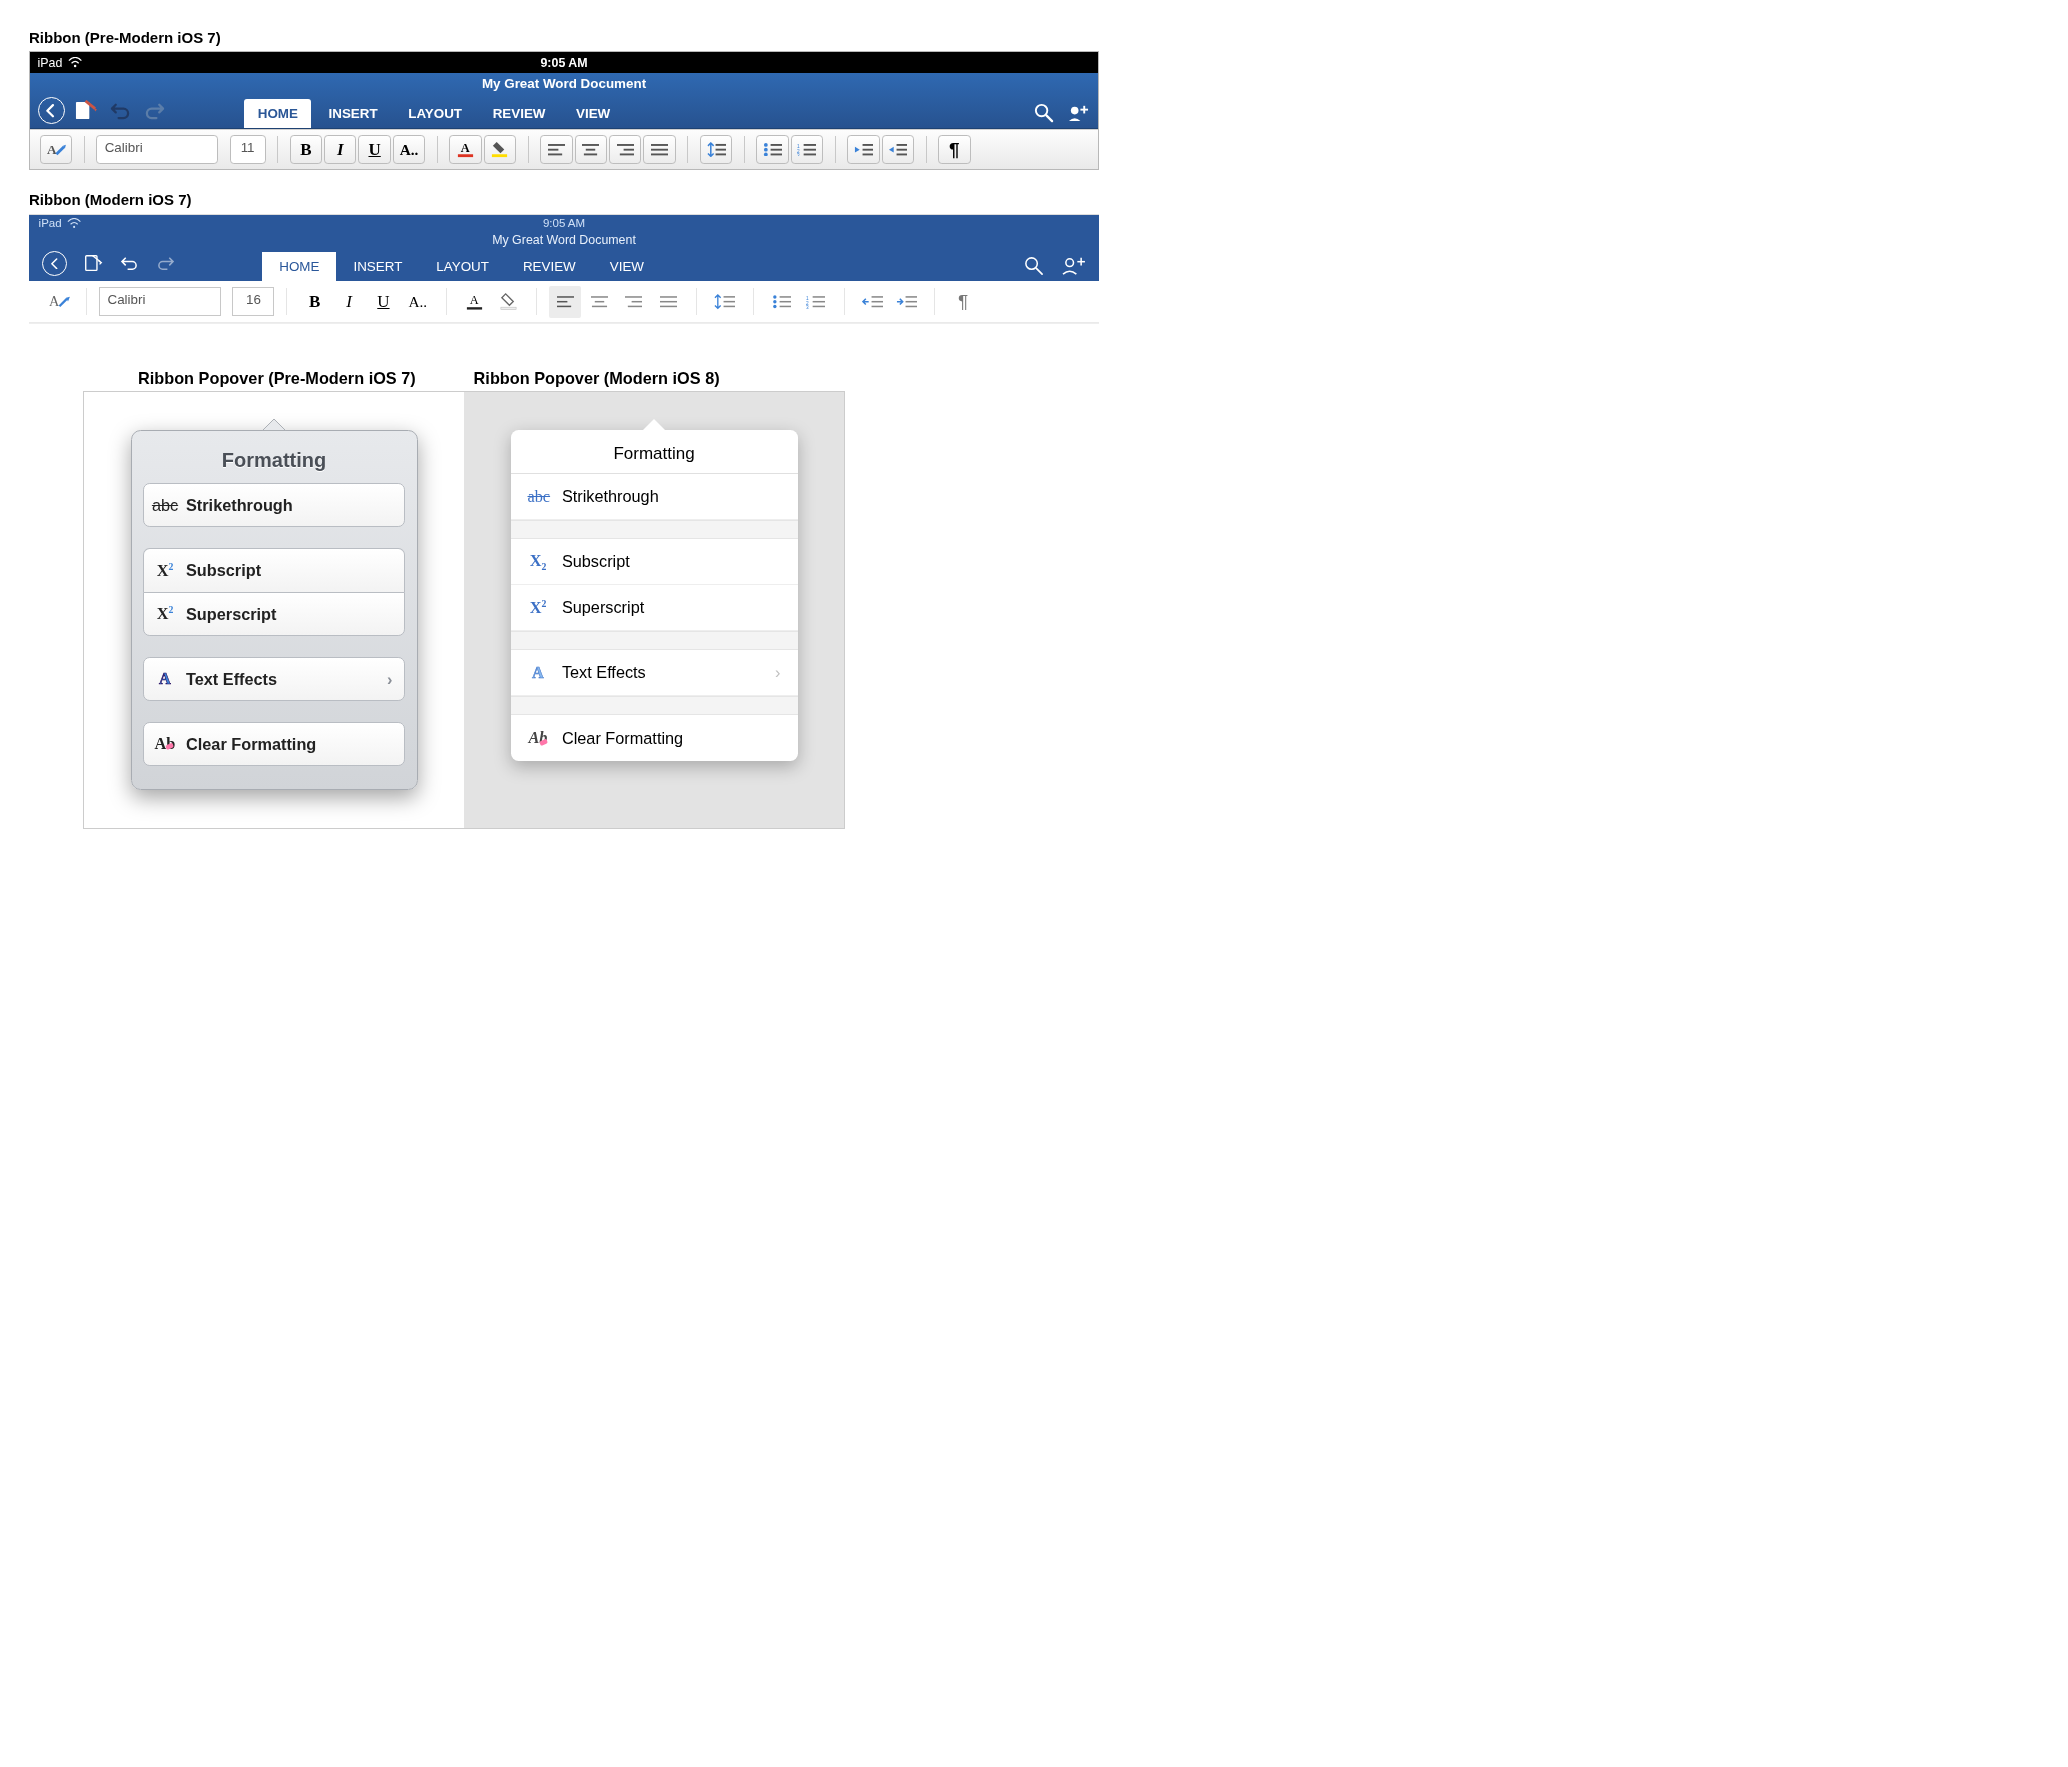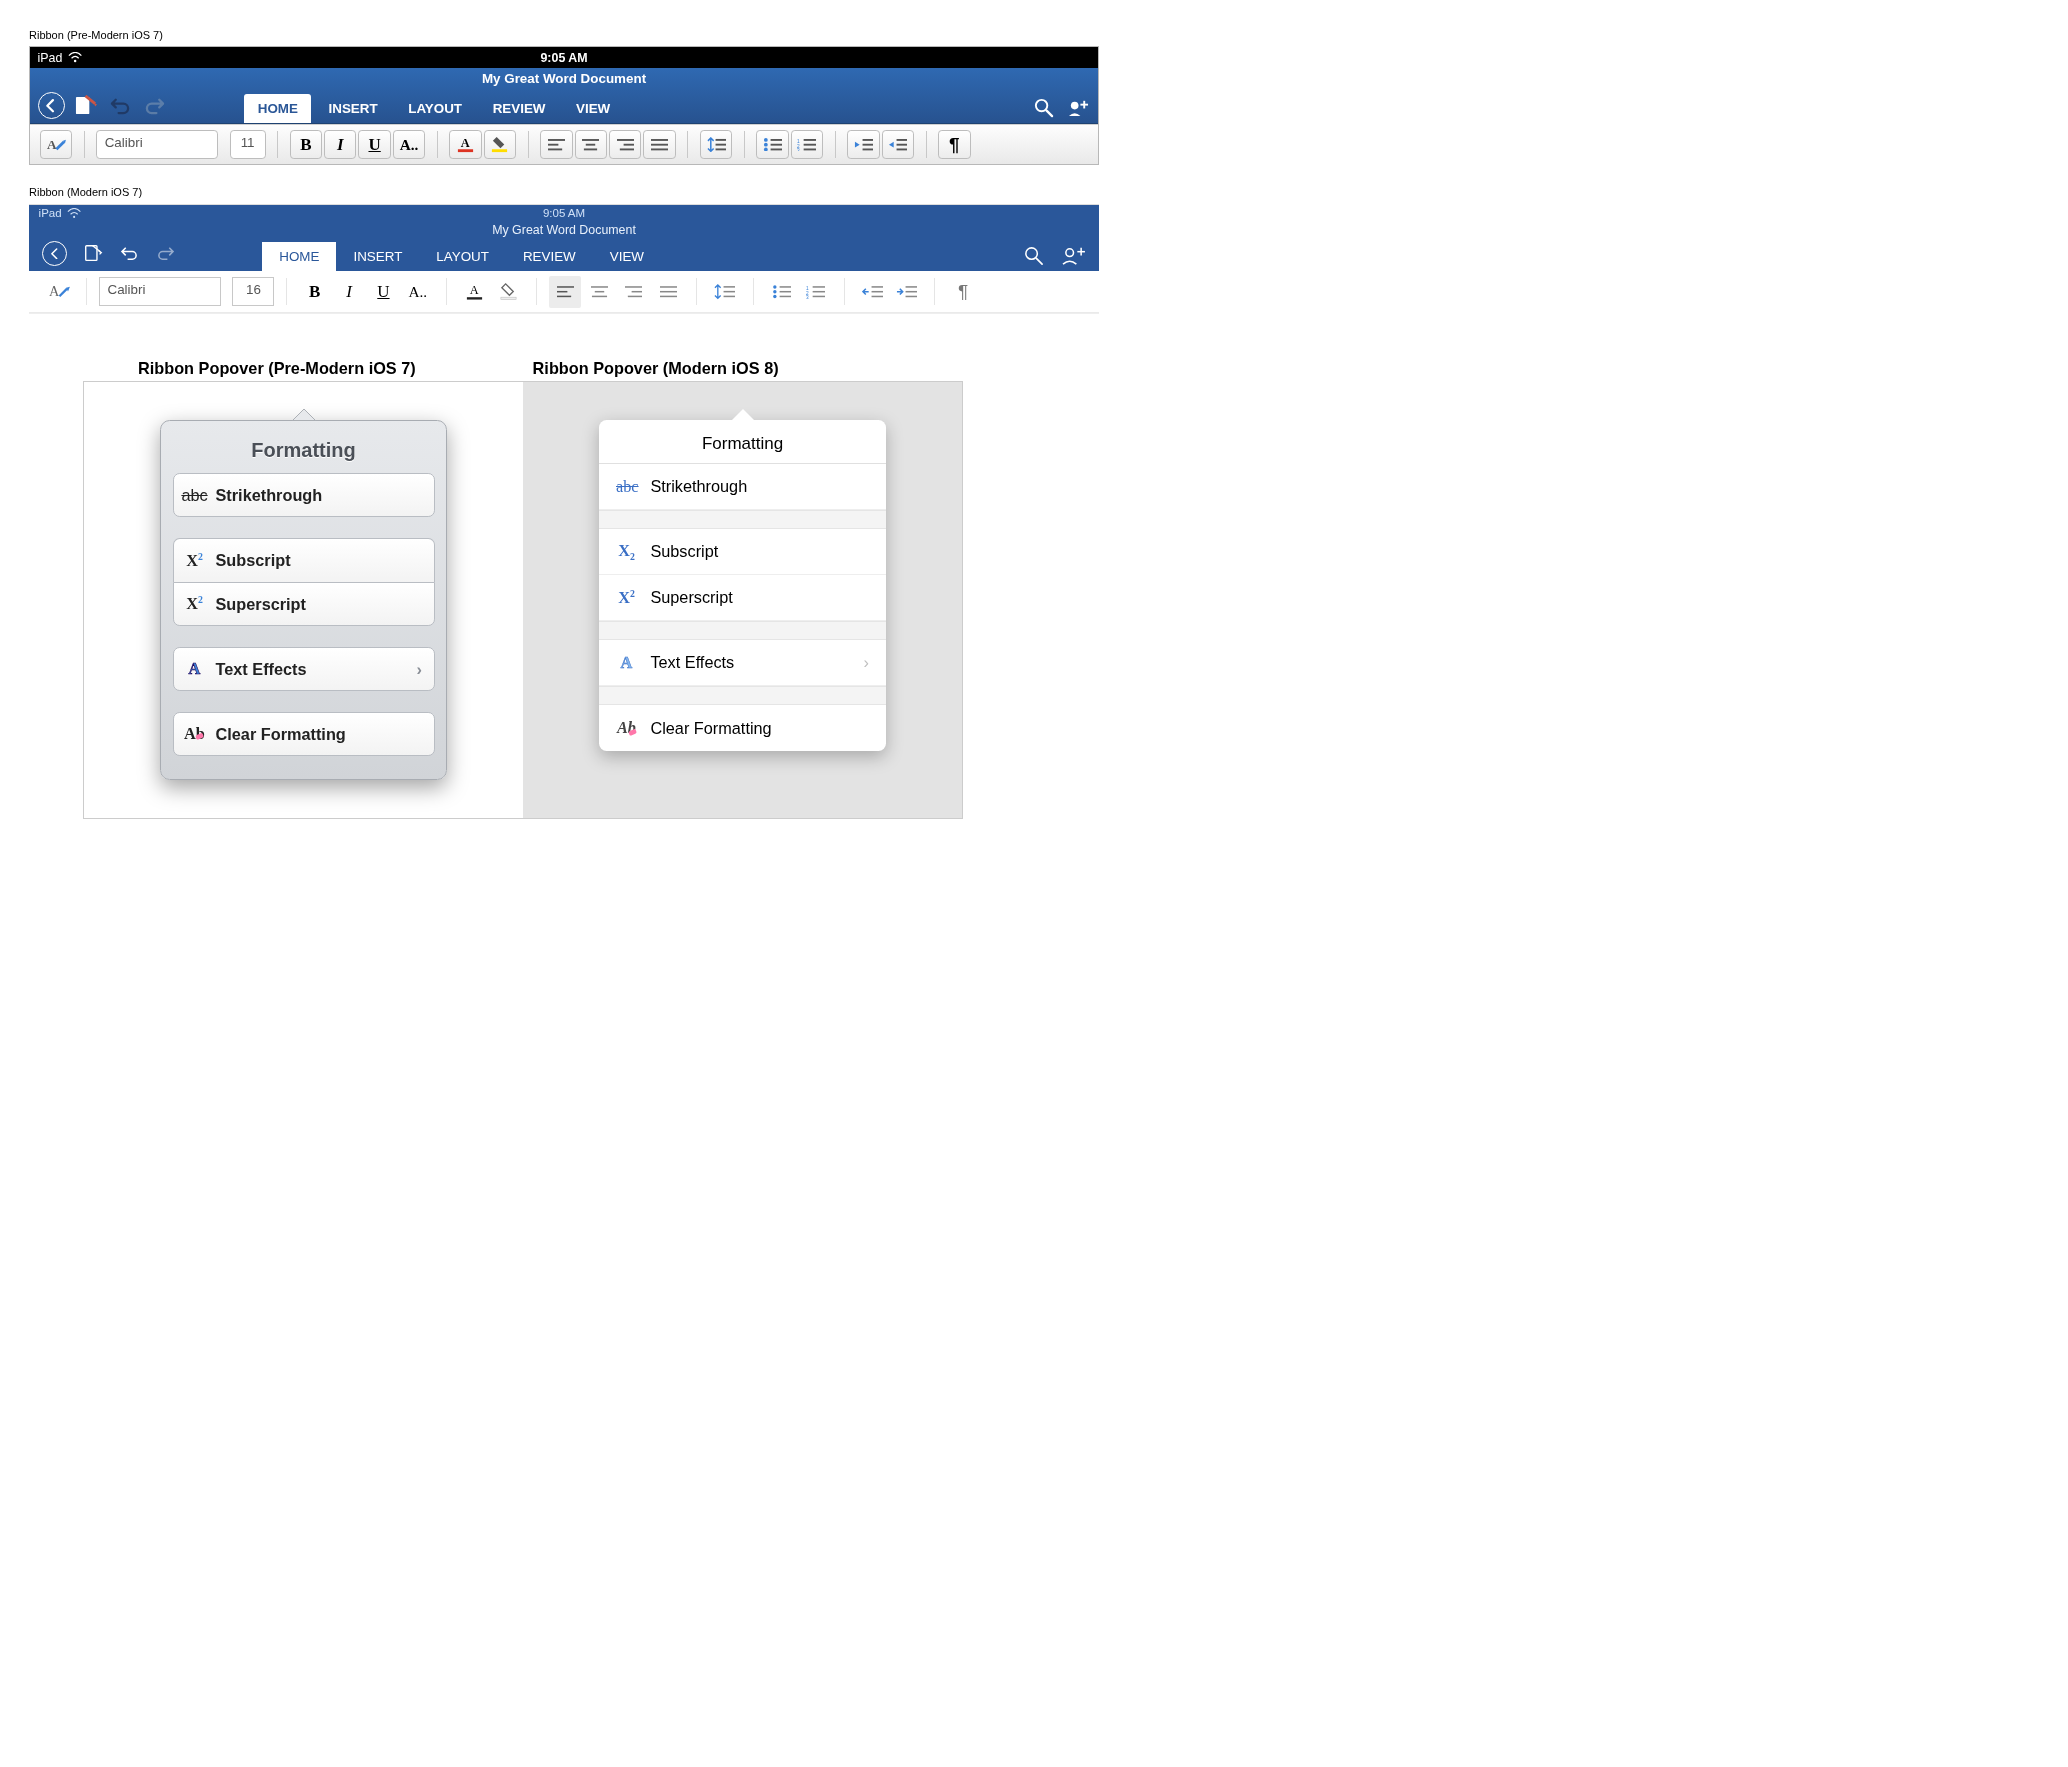--- a/index.html
+++ b/index.html
@@ -1,17 +1,17 @@
 <!DOCTYPE html>
 <html><head>
 <meta charset="utf-8">
 <style>
   * { box-sizing: border-box; margin:0; padding:0; }
   body { font-family: "Helvetica Neue", Helvetica, Arial, sans-serif; background:#fff; color:#000; width:1128px; padding:19px 29px 57px 29px;}
-  .section-label { font-weight:400; font-size:11px; margin:9.6px 0 5.7px 0;}
+  .section-label { font-weight:700; font-size:15px; margin:9.6px 0 5.7px 0;}
   
   
   .r1 { border:1px solid #b8b8b8;}
   .r1-status { height:21px; background:#000; color:#fff; display:flex; align-items:center; font-size:12.4px; padding:0 7.6px; justify-content:space-between;}
   .r1-status-left { display:flex; align-items:center; gap:5.7px;}
   .r1-status-center { position:absolute; left:50%; transform:translateX(-50%); font-weight:600;}
   .r1-head { background:#2b5797; background:linear-gradient(#2f69b2,#27528f); color:#fff; border-bottom:1px solid #1e4272;}
   .r1-doc { height:21px; text-align:center; font-weight:700; font-size:13.4px; line-height:21px;}
   .r1-nav { display:flex; align-items:flex-end; height:34px; padding:0 7.6px;}
   .r1-nav-left { display:flex; align-items:center; gap:7.6px; padding-bottom:3.8px;}
@@ -470,21 +470,21 @@
           </svg>
         </div>
     </div>
     <div class="sep"></div>
     <div class="r2-btn">
         <span style="font-size:19px;color:#777">¶</span>
       </div>
   </div>
 </div>
 
-<div class="pop-row relpos" style="margin-top:67px; width:880px; margin-left:54px;">
+<div class="pop-row relpos" style="margin-top:67px; width:762px; margin-left:54px;">
   <div class="pop-col relpos">
     <div class="pop-heading">Ribbon Popover (Pre-Modern iOS 7)</div>
     <svg class="arrow-up" viewBox="0 0 24 12">
         <polygon points="0,12 12,0 24,12" fill="#e7e9ec" stroke="#a8acb2"></polygon>
       </svg>
     <div class="pop1">
       <div class="pop1-title">Formatting</div>
       <div class="pop1-item">
         <span class="mini-ic" style="text-decoration:line-through;font-family:Helvetica;font-weight:400">abc</span>
         <span>Strikethrough</span>

